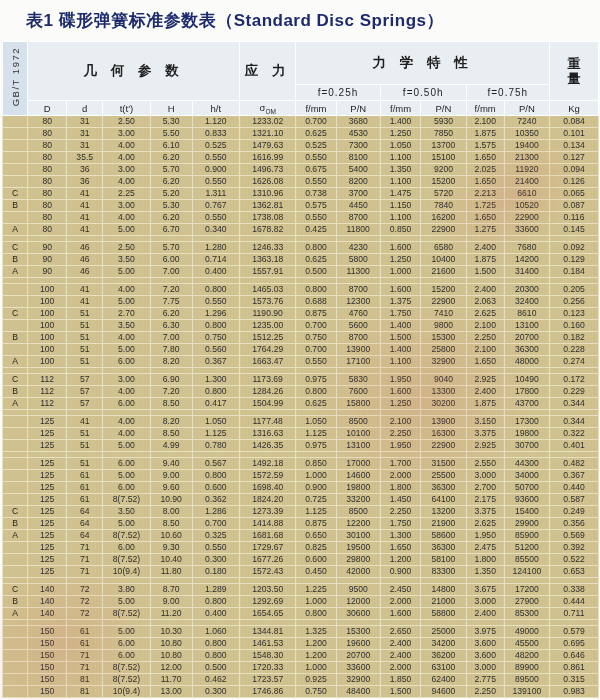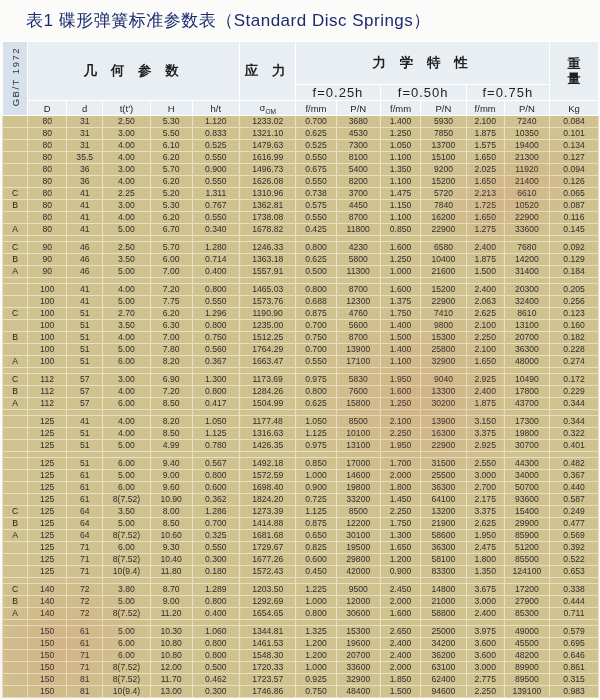--- a/index.html
+++ b/index.html
@@ -5,38 +5,38 @@
   html,body{margin:0;padding:0;}
   body{
     width:600px;height:700px;overflow:hidden;
     background:#fbfbf9;
     font-family:"Liberation Sans","DejaVu Sans",sans-serif;
     position:relative;
   }
   .page{position:relative;width:600px;height:700px;}
   .title{
     padding:9px 0 0 26px;
-    font-size:17px;font-weight:normal;color:#1d2b6e;
+    font-size:17px;font-weight:bold;color:#1d2b6e;
     letter-spacing:0.5px;white-space:nowrap;
   }
   table{
     border-collapse:collapse;table-layout:fixed;
     width:597px;margin:9px 1px 0 2px;
   }
   thead th{
     background:#e9eef2;border:1px solid #ffffff;
     font-weight:normal;color:#1f1f1f;padding:0;
   }
   th.gbt{background:#d6e1eb;}
   th.gbt span{
     display:inline-block;writing-mode:vertical-rl;transform:rotate(180deg);
     font-size:9.5px;letter-spacing:1.5px;color:#333;
   }
   th.group{font-size:13.5px;font-weight:bold;letter-spacing:5px;height:42px;}
-  th.sub{font-size:13px;height:15px;letter-spacing:1px;font-weight:normal;}
+  th.sub{font-size:10px;height:15px;letter-spacing:1px;font-weight:normal;}
   th.col{font-size:9.5px;height:14px;}
   th.weight{font-size:13px;font-weight:bold;line-height:15px;}
   th.col sub{font-size:6.5px;}
   tbody td{
     background:#cfc08b;
     background-image:repeating-linear-gradient(90deg,rgba(255,255,255,0.10) 0 1px,rgba(0,0,0,0) 1px 3px);
     border:1px solid #e8e1c1;
     font-size:8.6px;line-height:11px;height:11px;
     text-align:center;color:#2e2e2e;padding:0;
     white-space:nowrap;overflow:hidden;
@@ -692,21 +692,21 @@
           <td>5.00</td>
           <td>8.50</td>
           <td>0.700</td>
           <td>1414.88</td>
           <td>0.875</td>
           <td>12200</td>
           <td>1.750</td>
           <td>21900</td>
           <td>2.625</td>
           <td>29900</td>
-          <td>0.477</td>
+          <td>0.356</td>
         </tr>
         <tr>
           <td class="letter">A</td>
           <td>125</td>
           <td>64</td>
           <td>8(7.52)</td>
           <td>10.60</td>
           <td>0.325</td>
           <td>1681.68</td>
           <td>0.650</td>

